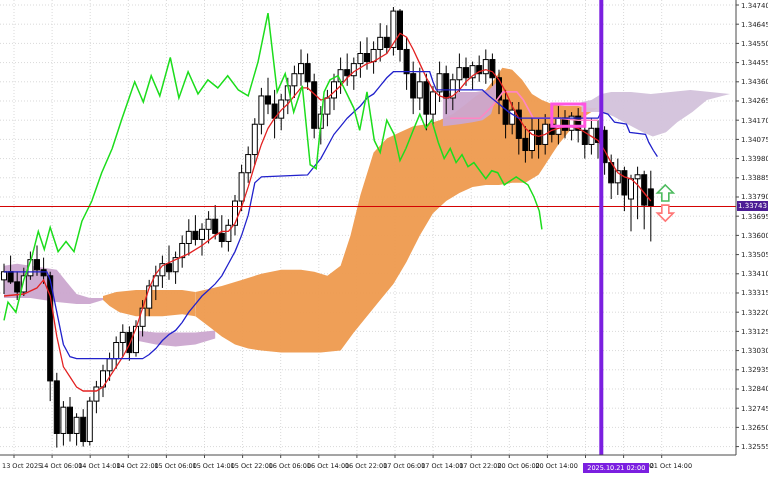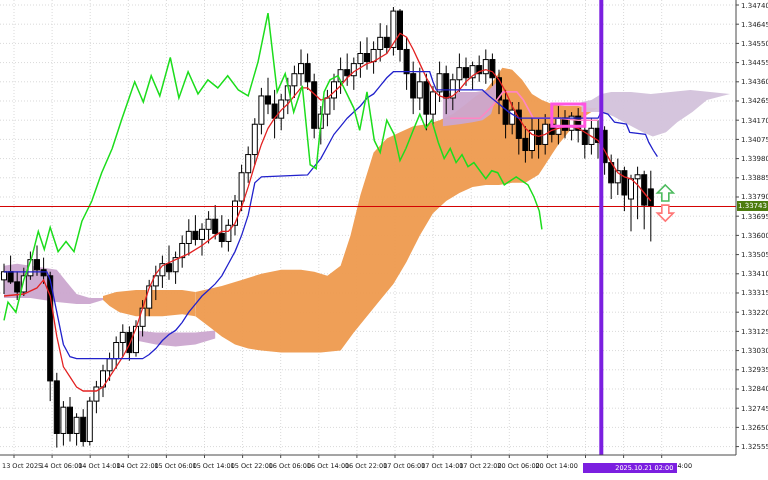--- a/index.html
+++ b/index.html
@@ -365,15 +365,15 @@
         <text x="497.3" y="468" font-size="6.5px" fill="#1a1a1a" font-family="DejaVu Sans, sans-serif">20 Oct 06:00</text>
         <line x1="547.4" y1="455" x2="547.4" y2="458" stroke="#4a4a4a" stroke-width="1"></line>
         <text x="535.4" y="468" font-size="6.5px" fill="#1a1a1a" font-family="DejaVu Sans, sans-serif">20 Oct 14:00</text>
         <line x1="585.5" y1="455" x2="585.5" y2="458" stroke="#4a4a4a" stroke-width="1"></line>
         <line x1="623.6" y1="455" x2="623.6" y2="458" stroke="#4a4a4a" stroke-width="1"></line>
         <text x="611.6" y="468" font-size="6.5px" fill="#1a1a1a" font-family="DejaVu Sans, sans-serif">21 Oct 06:00</text>
         <line x1="661.7" y1="455" x2="661.7" y2="458" stroke="#4a4a4a" stroke-width="1"></line>
         <text x="649.7" y="468" font-size="6.5px" fill="#1a1a1a" font-family="DejaVu Sans, sans-serif">21 Oct 14:00</text>
       </g>
     </svg>
-  <div id="current-price-label" class="overlay-label" style="left: 737px; top: 201.494px; background: #4d7c0f;">1.33743</div>
-  <div id="vline-time-label" class="overlay-label" style="left: 583.3px; top: 463px; background: rgb(123, 31, 224); padding-left: 28px;">2025.10.21 02:00</div>
+  <div id="current-price-label" class="overlay-label" style="left: 737px; top: 201.494px; background: #4c1d95;">1.33743</div>
+  <div id="vline-time-label" class="overlay-label" style="left: 583.3px; top: 463px; background: rgb(123, 31, 224);">2025.10.21 02:00</div>
 </div>
 
 </body></html>

